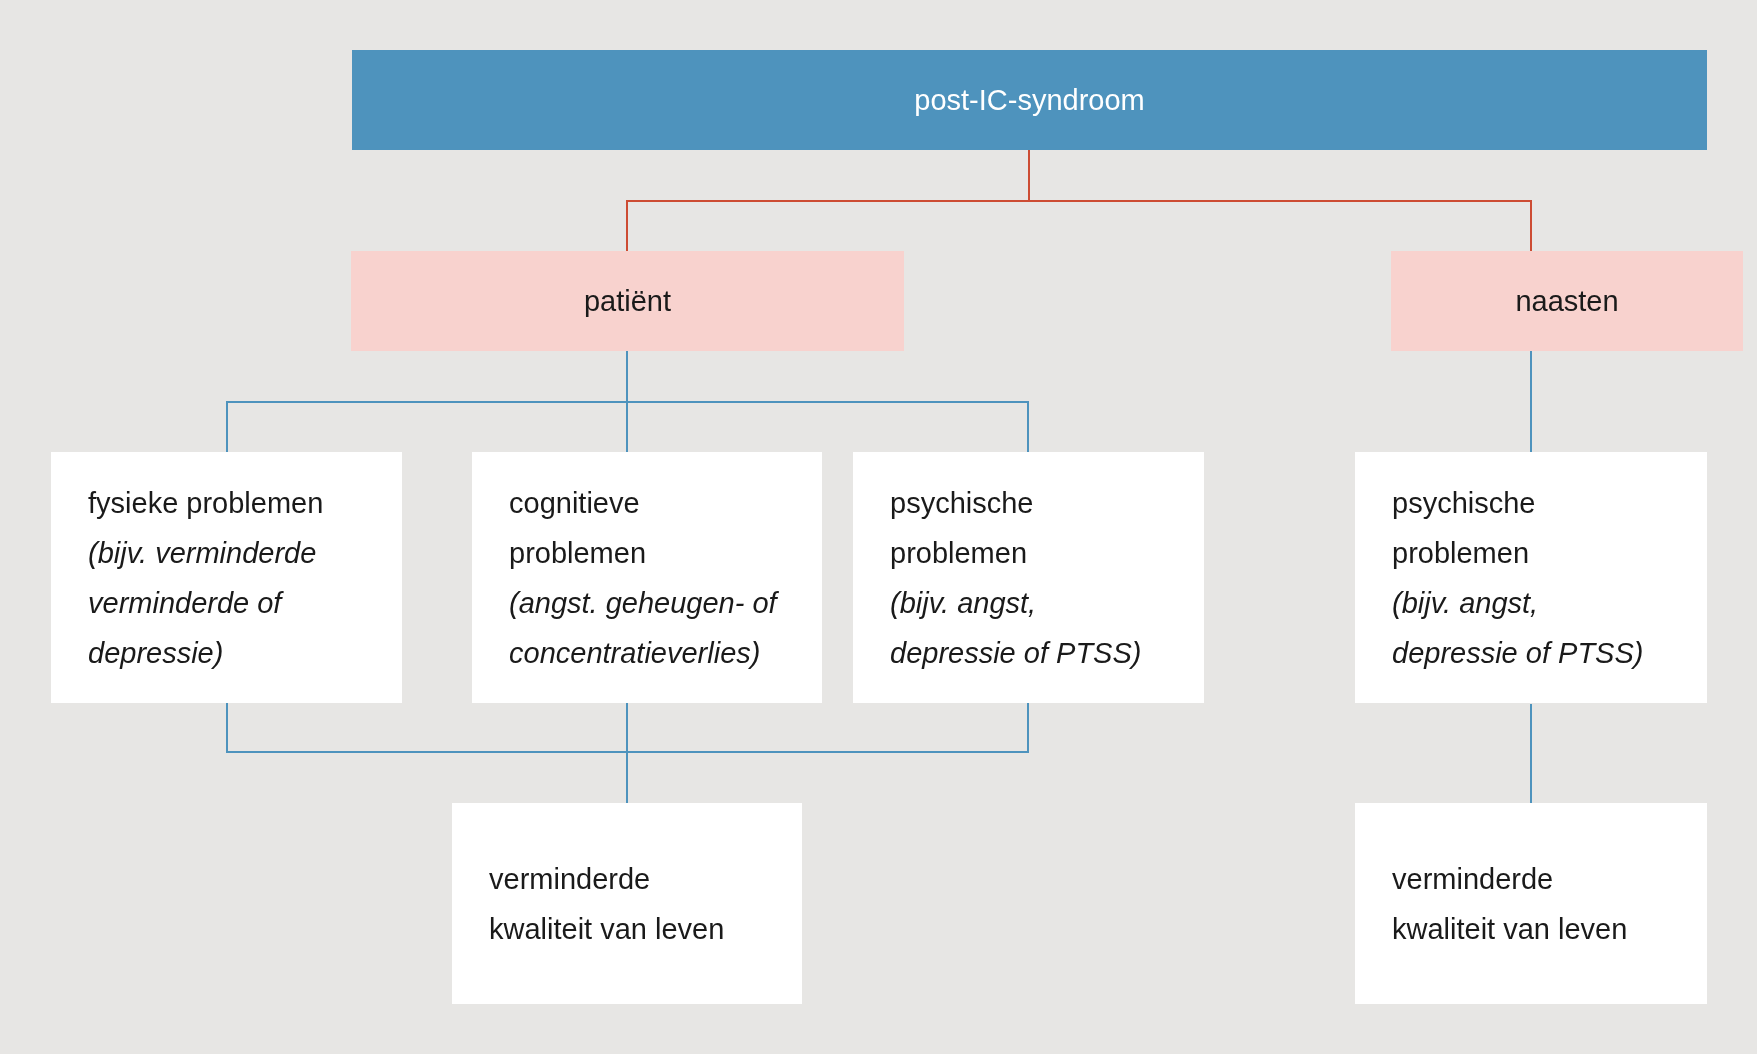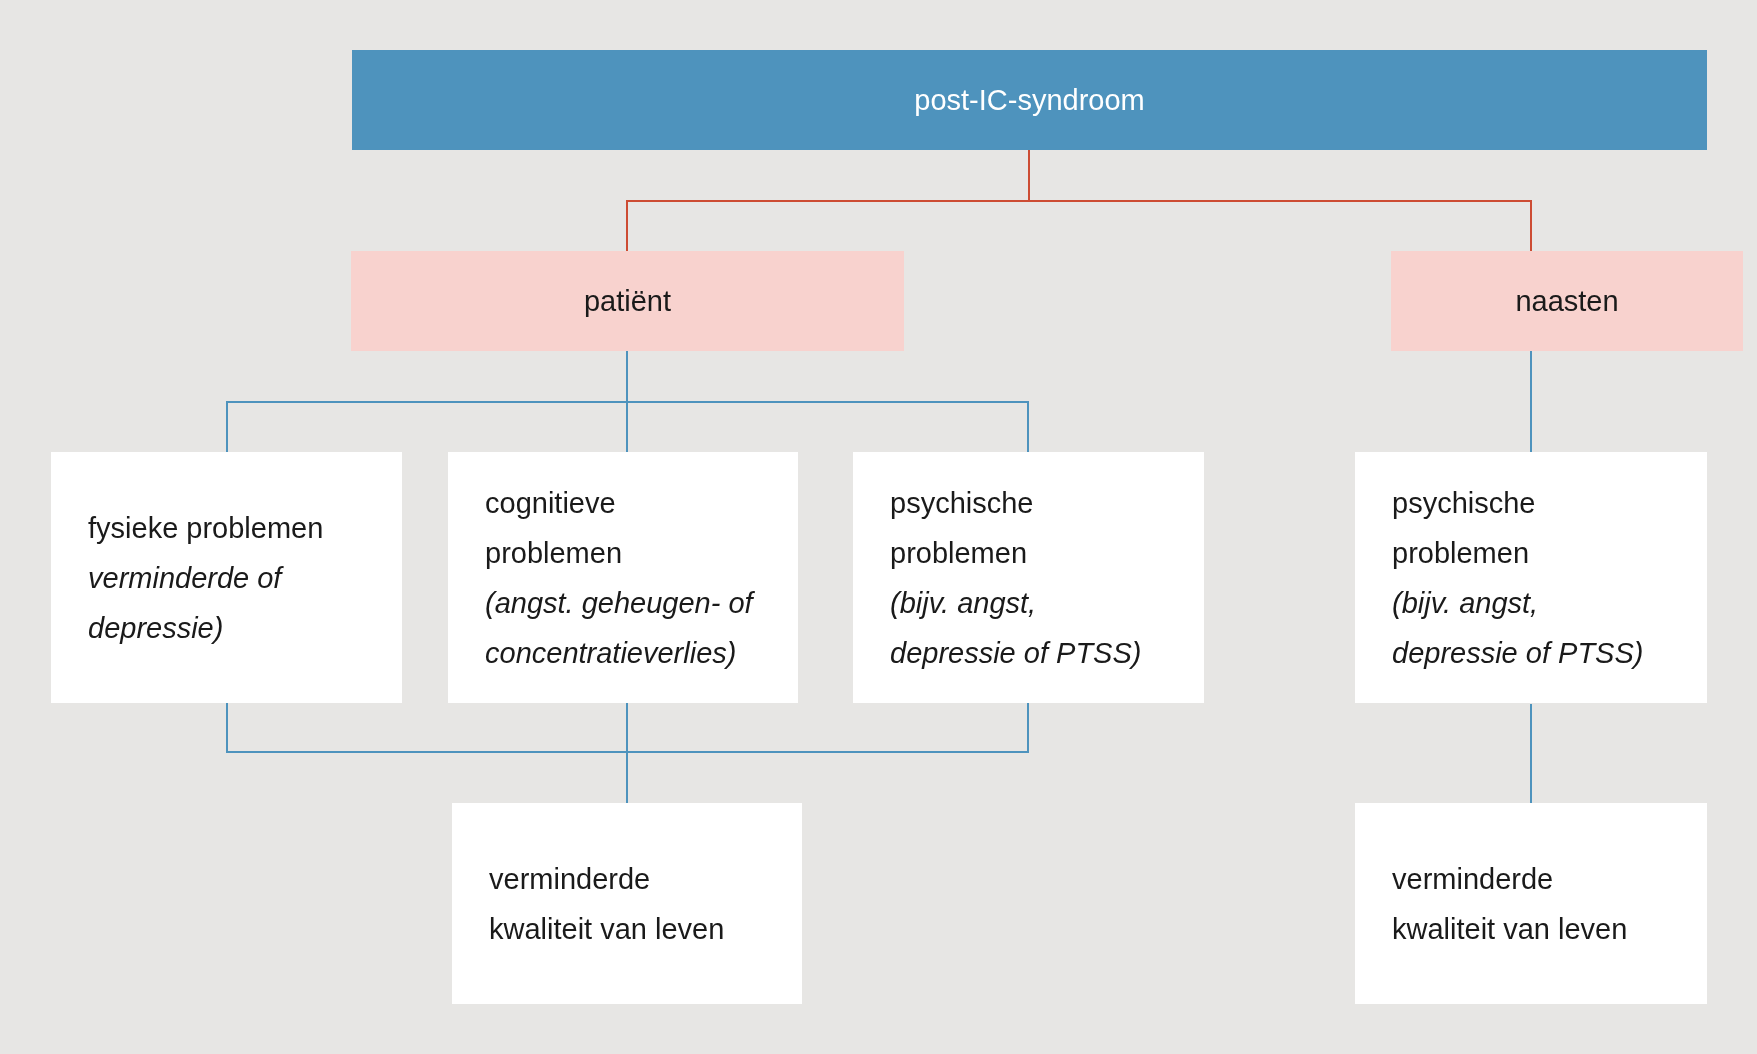--- a/index.html
+++ b/index.html
@@ -58,25 +58,26 @@
   <div class="node center pink-box" style="left:351px;top:251px;width:553px;height:100px;">
     <div>patiënt</div>
   </div>
 
   <div class="node center pink-box" style="left:1355px;top:251px;width:352px;height:100px;margin-left:36px;">
     <div>naasten</div>
   </div>
 
   <div class="node leftpad white-box" style="left:51px;top:452px;width:351px;height:251px;">
     <div>fysieke problemen</div>
+    <div class="it">(bijv. verminderde</div>
     <div class="it">verminderde of</div>
     <div class="it">depressie)</div>
   </div>
 
-  <div class="node leftpad white-box" style="left:448px;top:452px;width:350px;height:251px;">
+  <div class="node leftpad white-box" style="left:472px;top:452px;width:350px;height:251px;">
     <div>cognitieve</div>
     <div>problemen</div>
     <div class="it">(angst. geheugen- of</div>
     <div class="it">concentratieverlies)</div>
   </div>
 
   <div class="node leftpad white-box" style="left:853px;top:452px;width:351px;height:251px;">
     <div>psychische</div>
     <div>problemen</div>
     <div class="it">(bijv. angst,</div>

